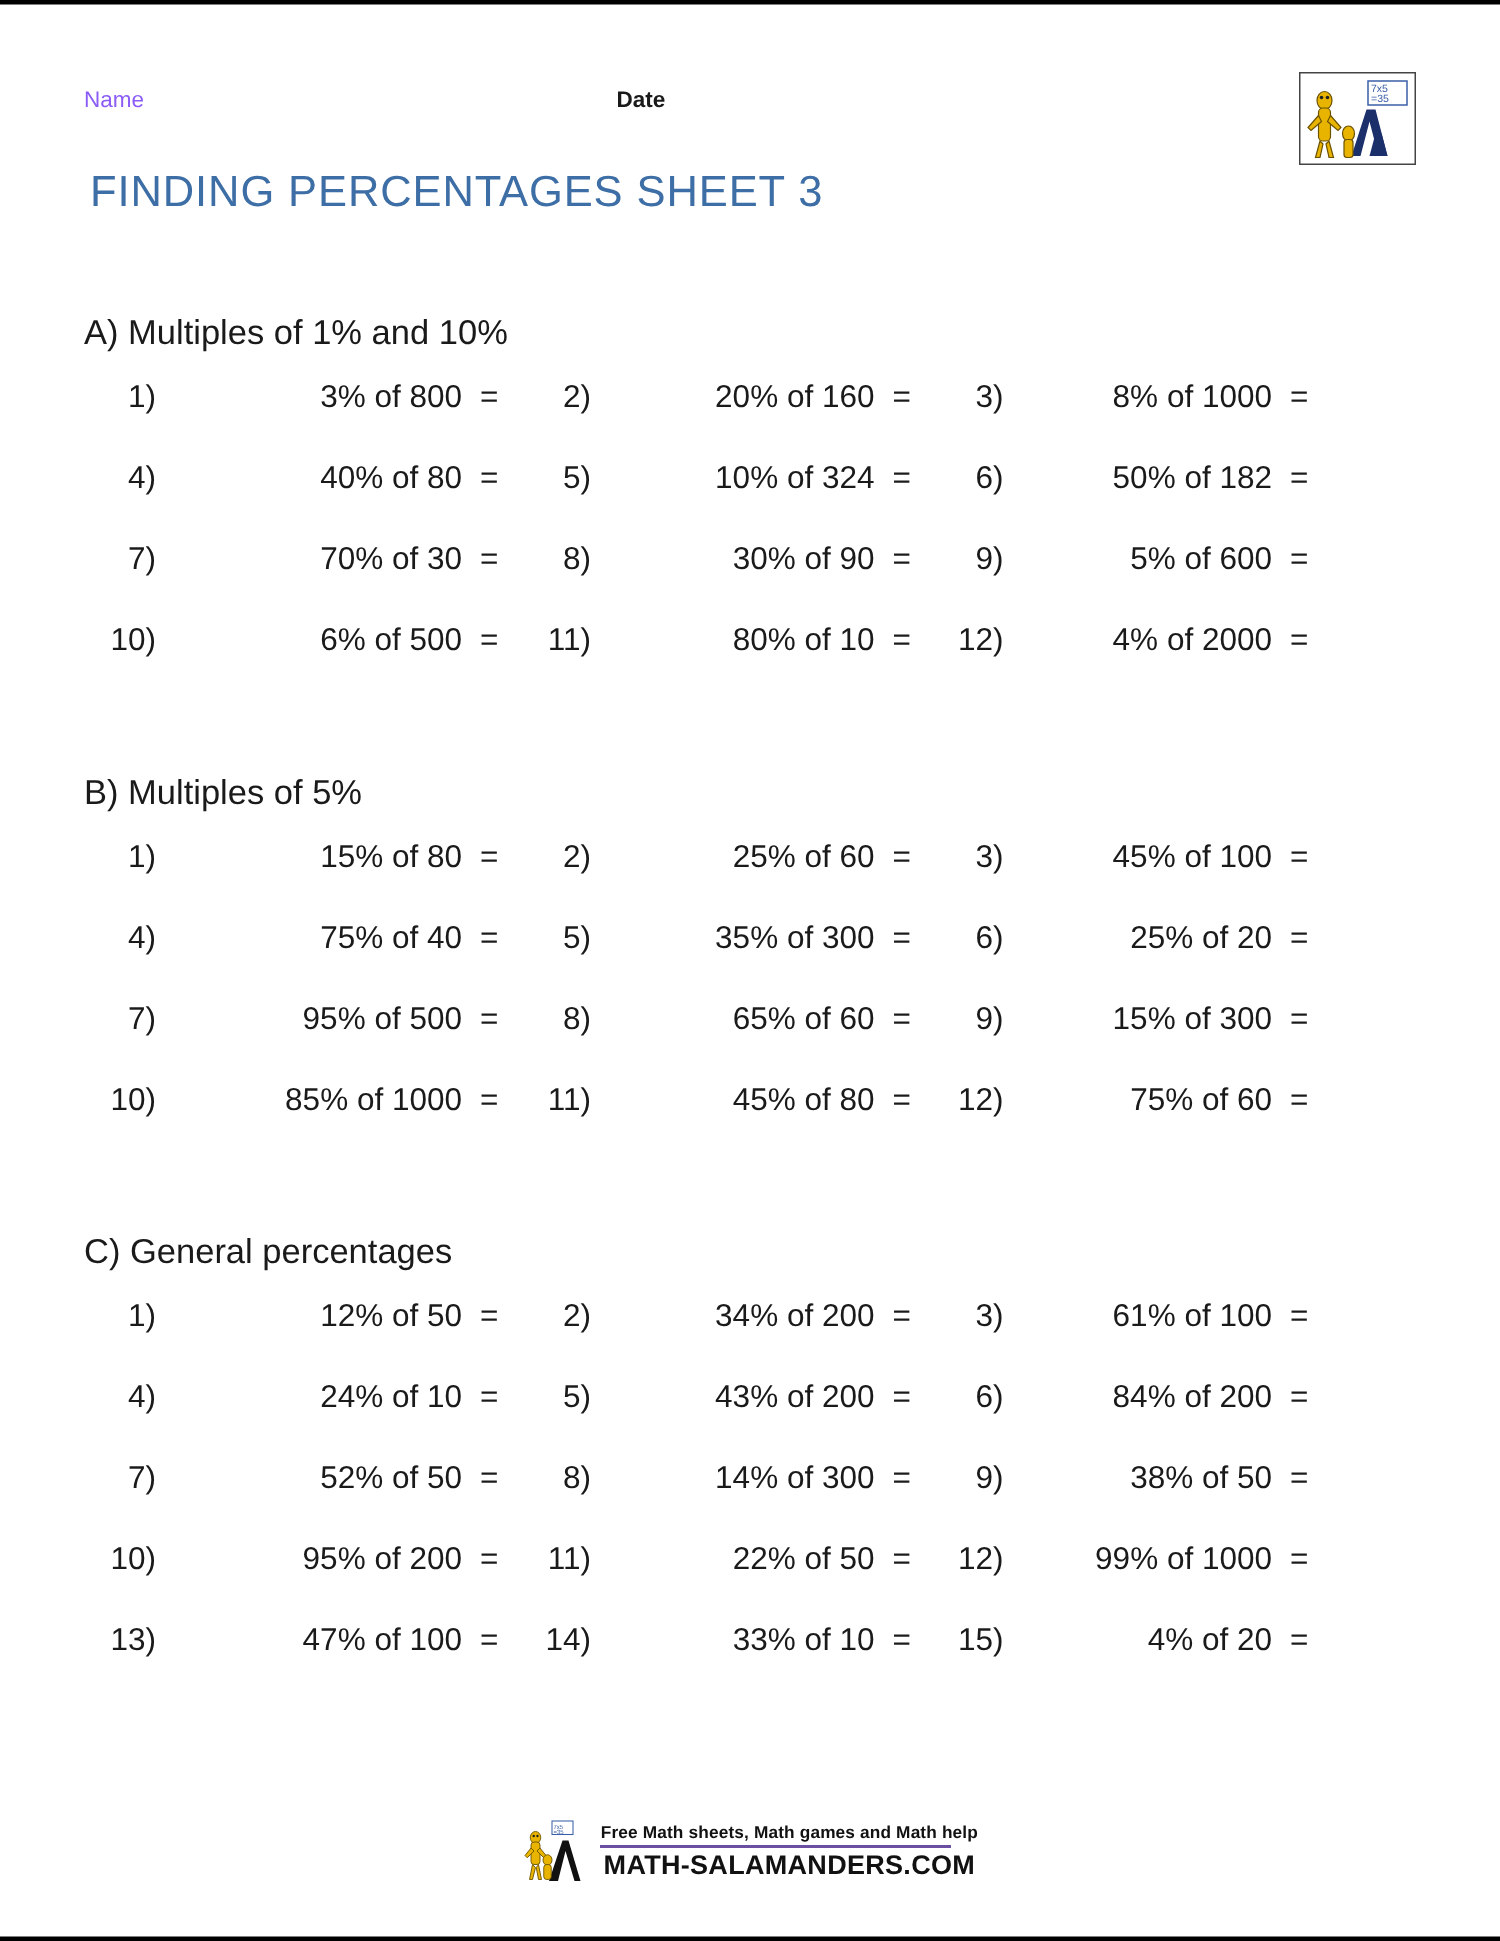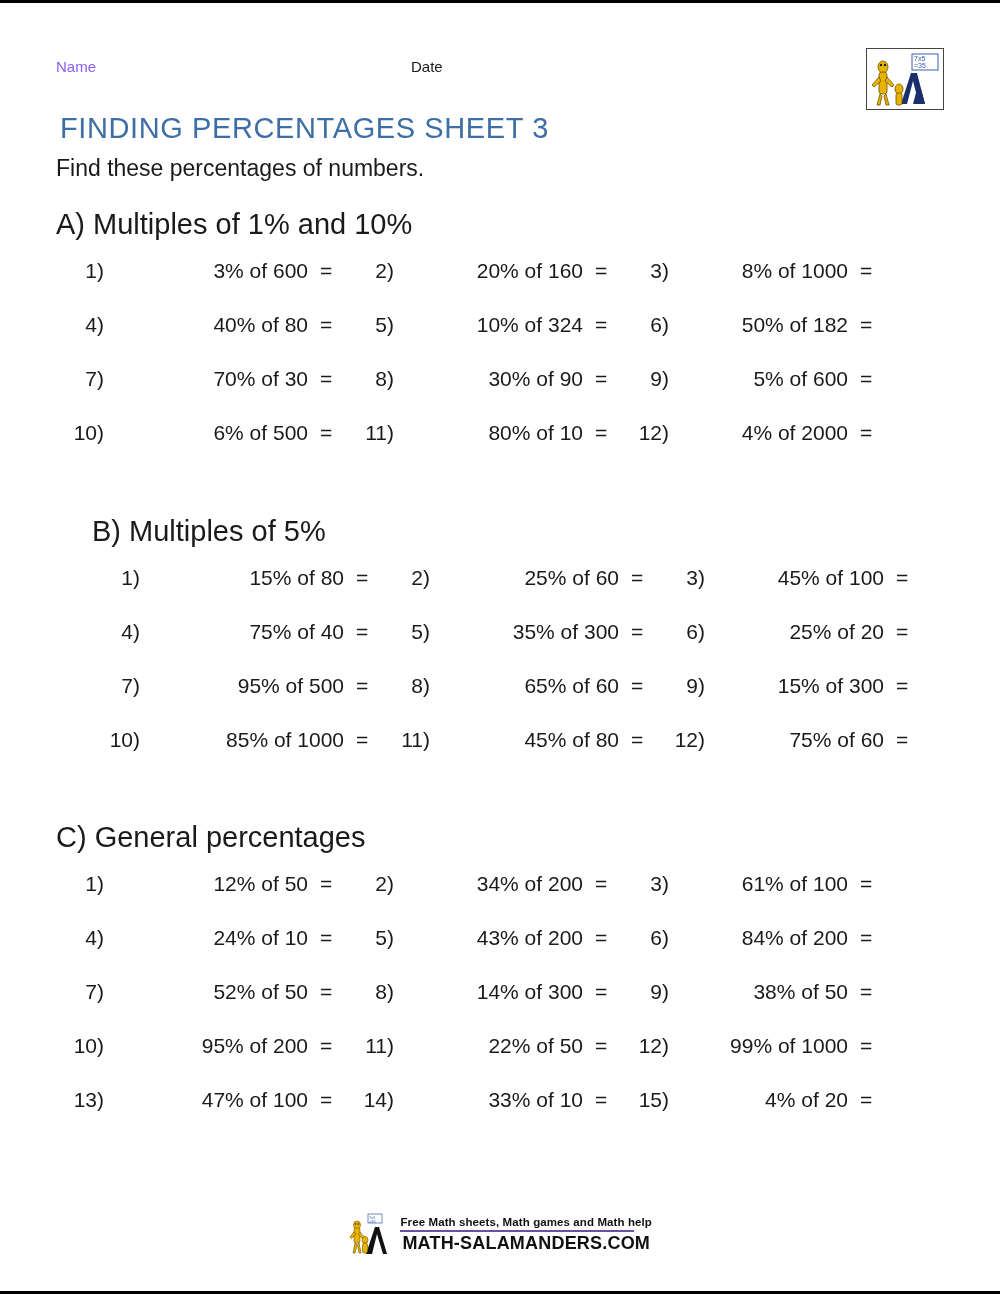--- a/index.html
+++ b/index.html
@@ -36,20 +36,21 @@
     top: 0;
     font-size: 15px;
     color: #8b5cf6;
   }
   .header-date {
     position: absolute;
     left: 355px;
     top: 0;
     font-size: 15px;
     color: #1a1a1a;
+    font-weight: bold;
   }
   .logo-box {
     position: absolute;
     right: 0;
     top: -10px;
     width: 78px;
     height: 62px;
     border: 1px solid #444;
     background: #fff;
     box-sizing: border-box;
@@ -75,21 +76,21 @@
     top: 152px;
     font-size: 23px;
     color: #1a1a1a;
   }
   .section {
     position: absolute;
     left: 56px;
     width: 888px;
   }
   .section-title {
-    font-size: 29px;
+    font-size: 23px;
     color: #1a1a1a;
     margin: 0 0 18px 0;
     font-weight: normal;
   }
   .qrow {
     display: flex;
     width: 830px;
     margin-bottom: 6px;
   }
   .qcell {
@@ -195,29 +196,28 @@
           <g fill="#e8b400" stroke="#6b5200" stroke-width="0.8">
             <ellipse cx="32" cy="40" rx="4" ry="5"></ellipse>
             <rect x="29" y="44" width="6" height="12" rx="2"></rect>
           </g>
         </svg>
       </div>
     </div>
   </div>
 
   <h1 class="title">FINDING PERCENTAGES SHEET 3</h1>
-  <div class="subtitle">Find these percentages of numbers.</div>
 
   <div class="section" id="sectionA" style="top: 205px;">
     <div class="section-title">A) Multiples of 1% and 10%</div>
     <div class="qgrid">
         <div class="qrow">
           <div class="qcell c1">
             <span class="qnum">1)</span>
-            <span class="qtext">3% of 600</span>
+            <span class="qtext">3% of 800</span>
             <span class="qeq">=</span>
           </div>
           <div class="qcell c2">
             <span class="qnum">2)</span>
             <span class="qtext">20% of 160</span>
             <span class="qeq">=</span>
           </div>
           <div class="qcell c3">
             <span class="qnum">3)</span>
             <span class="qtext">8% of 1000</span>
@@ -271,21 +271,21 @@
           </div>
           <div class="qcell c3">
             <span class="qnum">12)</span>
             <span class="qtext">4% of 2000</span>
             <span class="qeq">=</span>
           </div>
         </div>
       </div>
   </div>
 
-  <div class="section" id="sectionB" style="top: 512px; margin-left: 36px;">
+  <div class="section" id="sectionB" style="top: 512px;">
     <div class="section-title">B) Multiples of 5%</div>
     <div class="qgrid">
         <div class="qrow">
           <div class="qcell c1">
             <span class="qnum">1)</span>
             <span class="qtext">15% of 80</span>
             <span class="qeq">=</span>
           </div>
           <div class="qcell c2">
             <span class="qnum">2)</span>

